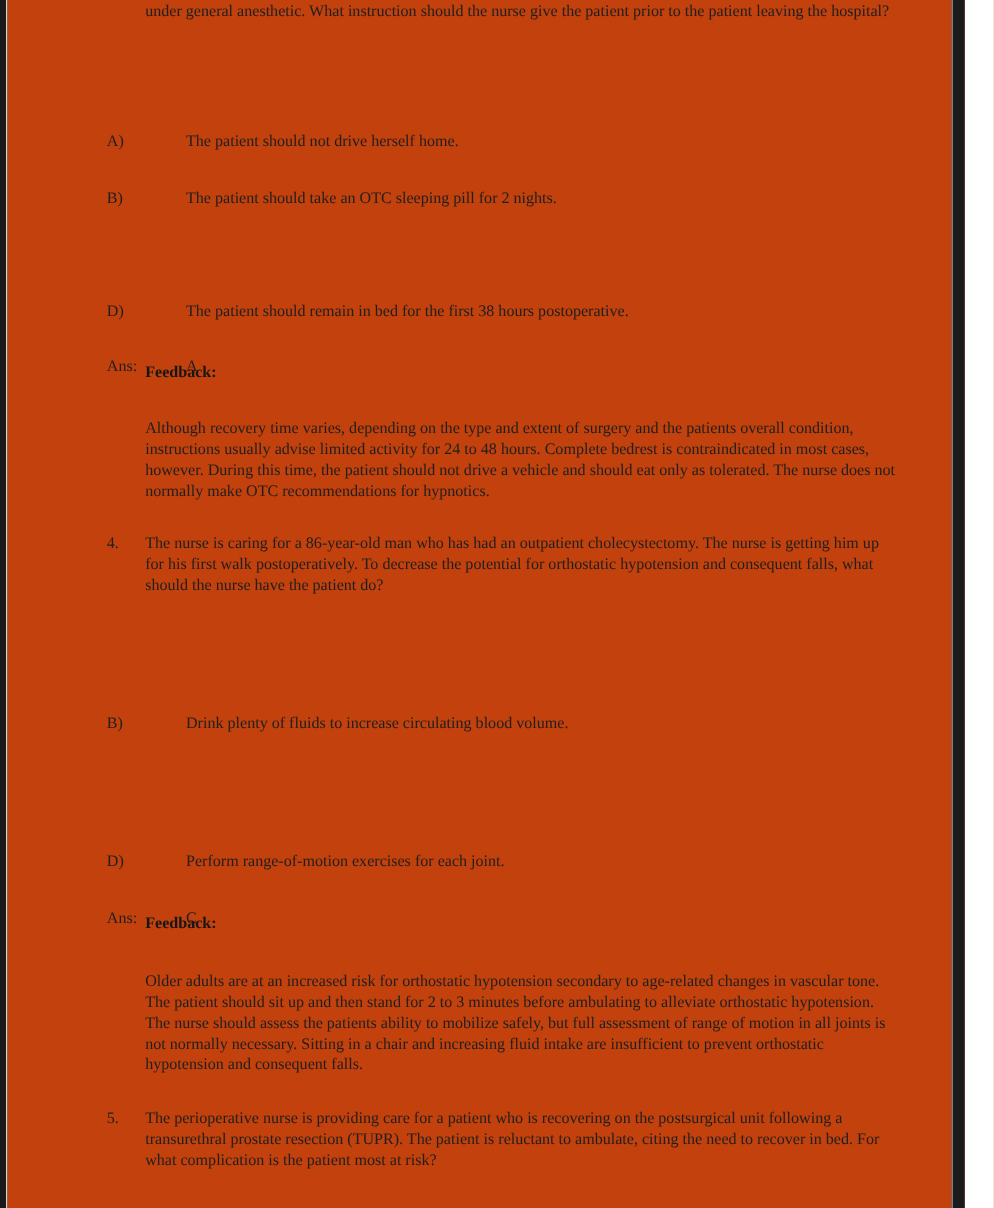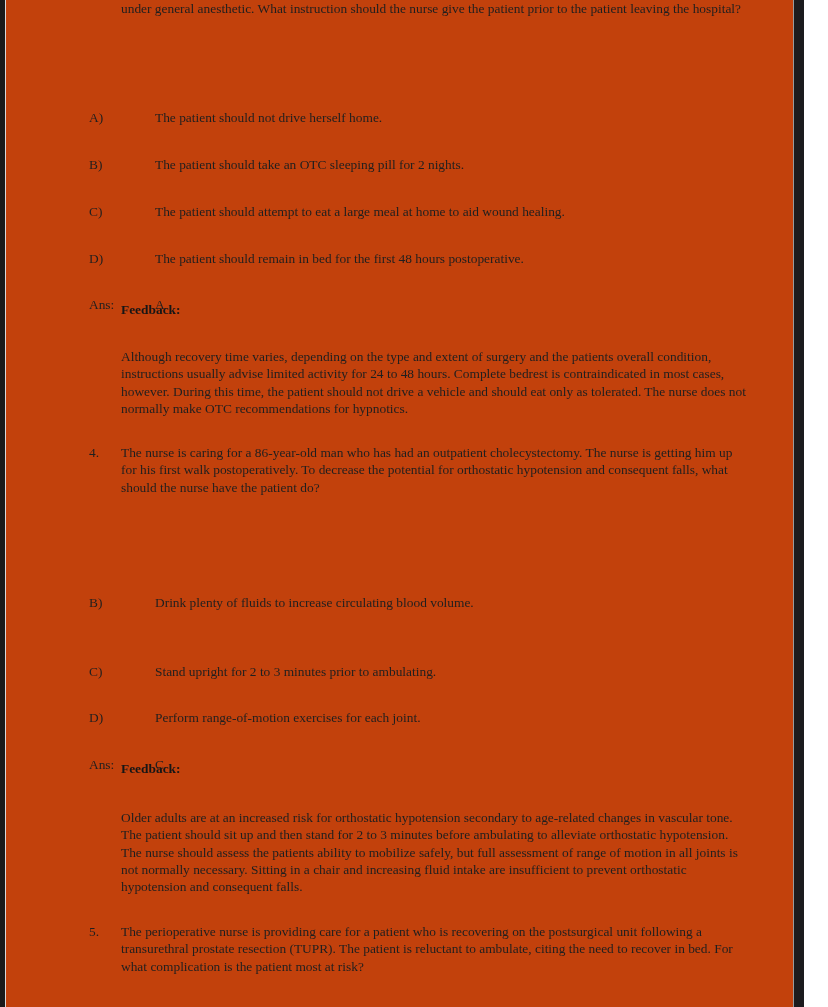--- a/index.html
+++ b/index.html
@@ -75,44 +75,38 @@
   <div class="edge-right"></div>
 
   <div class="block para" style="top:0px">under general anesthetic. What instruction should the nurse give the patient prior to the patient leaving the hospital?</div>
 
   <div class="block optrow" style="top:67px">
     <span class="optletter">A)</span><span>The patient should not drive herself home.</span>
   </div>
   <div class="block optrow" style="top:114px">
     <span class="optletter">B)</span><span>The patient should take an OTC sleeping pill for 2 nights.</span>
   </div>
-  <div class="block optrow" style="top:161px">
-    <span class="optletter">C)</span><span>The patient should attempt to eat a large meal at home to aid wound healing.</span>
-  </div>
   <div class="block optrow" style="top:208px">
-    <span class="optletter">D)</span><span>The patient should remain in bed for the first 48 hours postoperative.</span>
+    <span class="optletter">D)</span><span>The patient should remain in bed for the first 38 hours postoperative.</span>
   </div>
 
   <div class="block optrow" style="top:254px">
     <span class="optletter">Ans:</span><span>A</span>
   </div>
 
   <div class="block fblabel" style="top:301px">Feedback:</div>
   <div class="block para" style="top:348px">Although recovery time varies, depending on the type and extent of surgery and the patients overall condition, instructions usually advise limited activity for 24 to 48 hours. Complete bedrest is contraindicated in most cases, however. During this time, the patient should not drive a vehicle and should eat only as tolerated. The nurse does not normally make OTC recommendations for hypnotics.</div>
 
   <div class="block qrow" style="top:444px">
     <span class="qnum">4.</span>
     <div class="qtext">The nurse is caring for a 86-year-old man who has had an outpatient cholecystectomy. The nurse is getting him up for his first walk postoperatively. To decrease the potential for orthostatic hypotension and consequent falls, what should the nurse have the patient do?</div>
   </div>
 
   <div class="block optrow" style="top:552px">
     <span class="optletter">B)</span><span>Drink plenty of fluids to increase circulating blood volume.</span>
-  </div>
-  <div class="block optrow" style="top:621px">
-    <span class="optletter">C)</span><span>Stand upright for 2 to 3 minutes prior to ambulating.</span>
   </div>
   <div class="block optrow" style="top:667px">
     <span class="optletter">D)</span><span>Perform range-of-motion exercises for each joint.</span>
   </div>
 
   <div class="block optrow" style="top:714px">
     <span class="optletter">Ans:</span><span>C</span>
   </div>
 
   <div class="block fblabel" style="top:760px">Feedback:</div>

